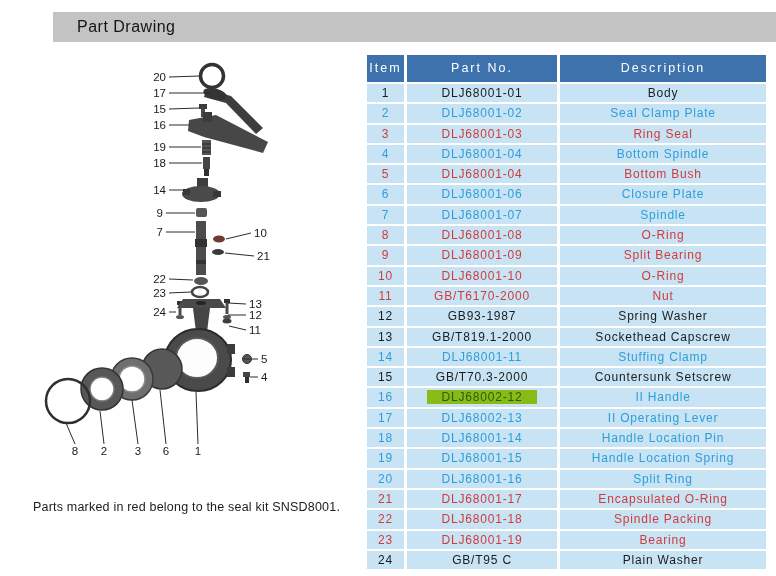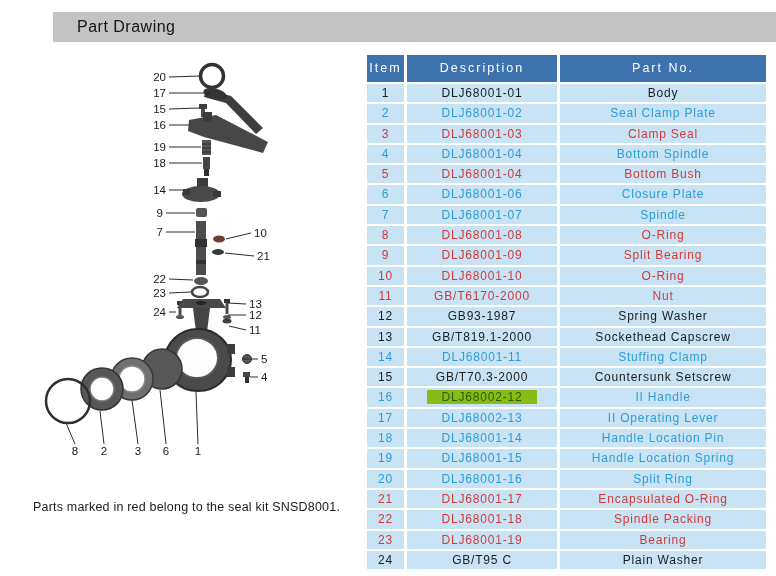--- a/index.html
+++ b/index.html
@@ -172,31 +172,31 @@
         <text x="138" y="455" text-anchor="middle">3</text>
         <line x1="166" y1="444" x2="160" y2="390"></line>
         <text x="166" y="455" text-anchor="middle">6</text>
         <line x1="198" y1="444" x2="196" y2="392"></line>
         <text x="198" y="455" text-anchor="middle">1</text>
       </g>
   </svg>
 
   <div class="parts-table">
     <div class="th">Item</div>
+    <div class="th">Part No.</div>
     <div class="th">Description</div>
-    <div class="th">Part No.</div>
   <div class="td t-black">1</div>
       <div class="td t-black">DLJ68001-01</div>
       <div class="td t-black">Body</div>
       <div class="td t-blue">2</div>
       <div class="td t-blue">DLJ68001-02</div>
       <div class="td t-blue">Seal Clamp Plate</div>
       <div class="td t-red">3</div>
       <div class="td t-red">DLJ68001-03</div>
-      <div class="td t-red">Clamp Seal</div>
+      <div class="td t-red">Ring Seal</div>
       <div class="td t-blue">4</div>
       <div class="td t-blue">DLJ68001-04</div>
       <div class="td t-blue">Bottom Spindle</div>
       <div class="td t-red">5</div>
       <div class="td t-red">DLJ68001-04</div>
       <div class="td t-red">Bottom Bush</div>
       <div class="td t-blue">6</div>
       <div class="td t-blue">DLJ68001-06</div>
       <div class="td t-blue">Closure Plate</div>
       <div class="td t-blue">7</div>

